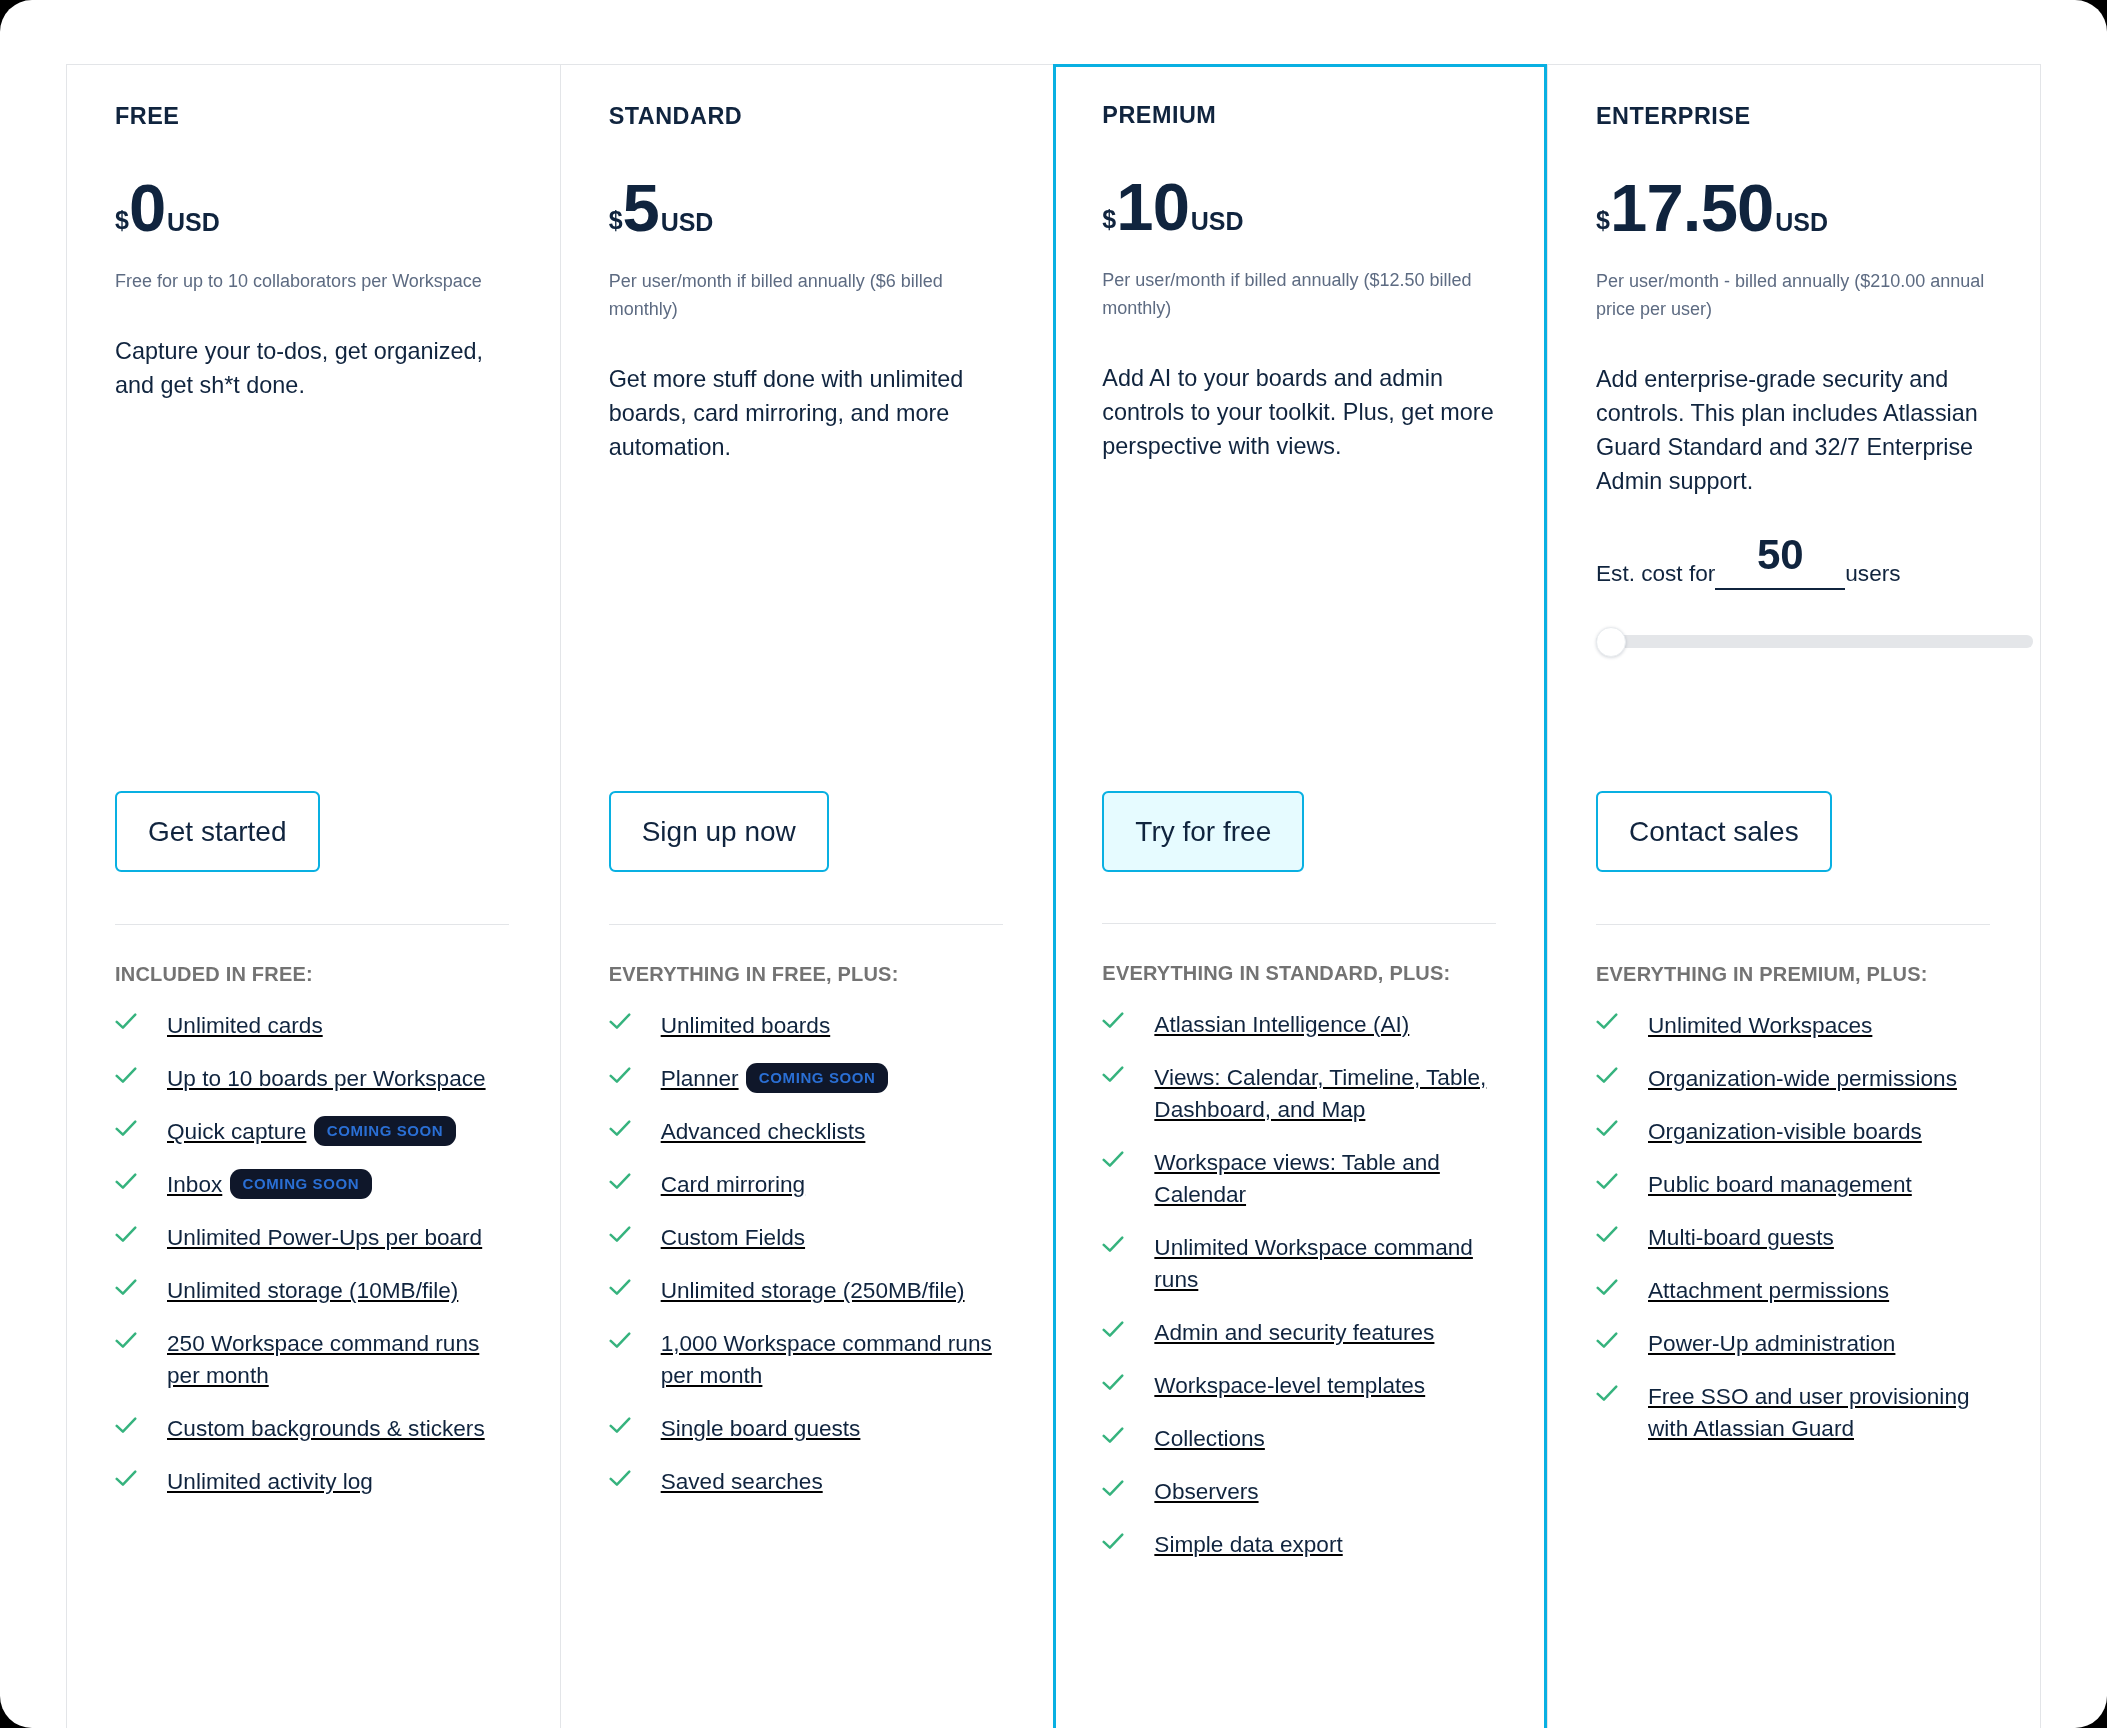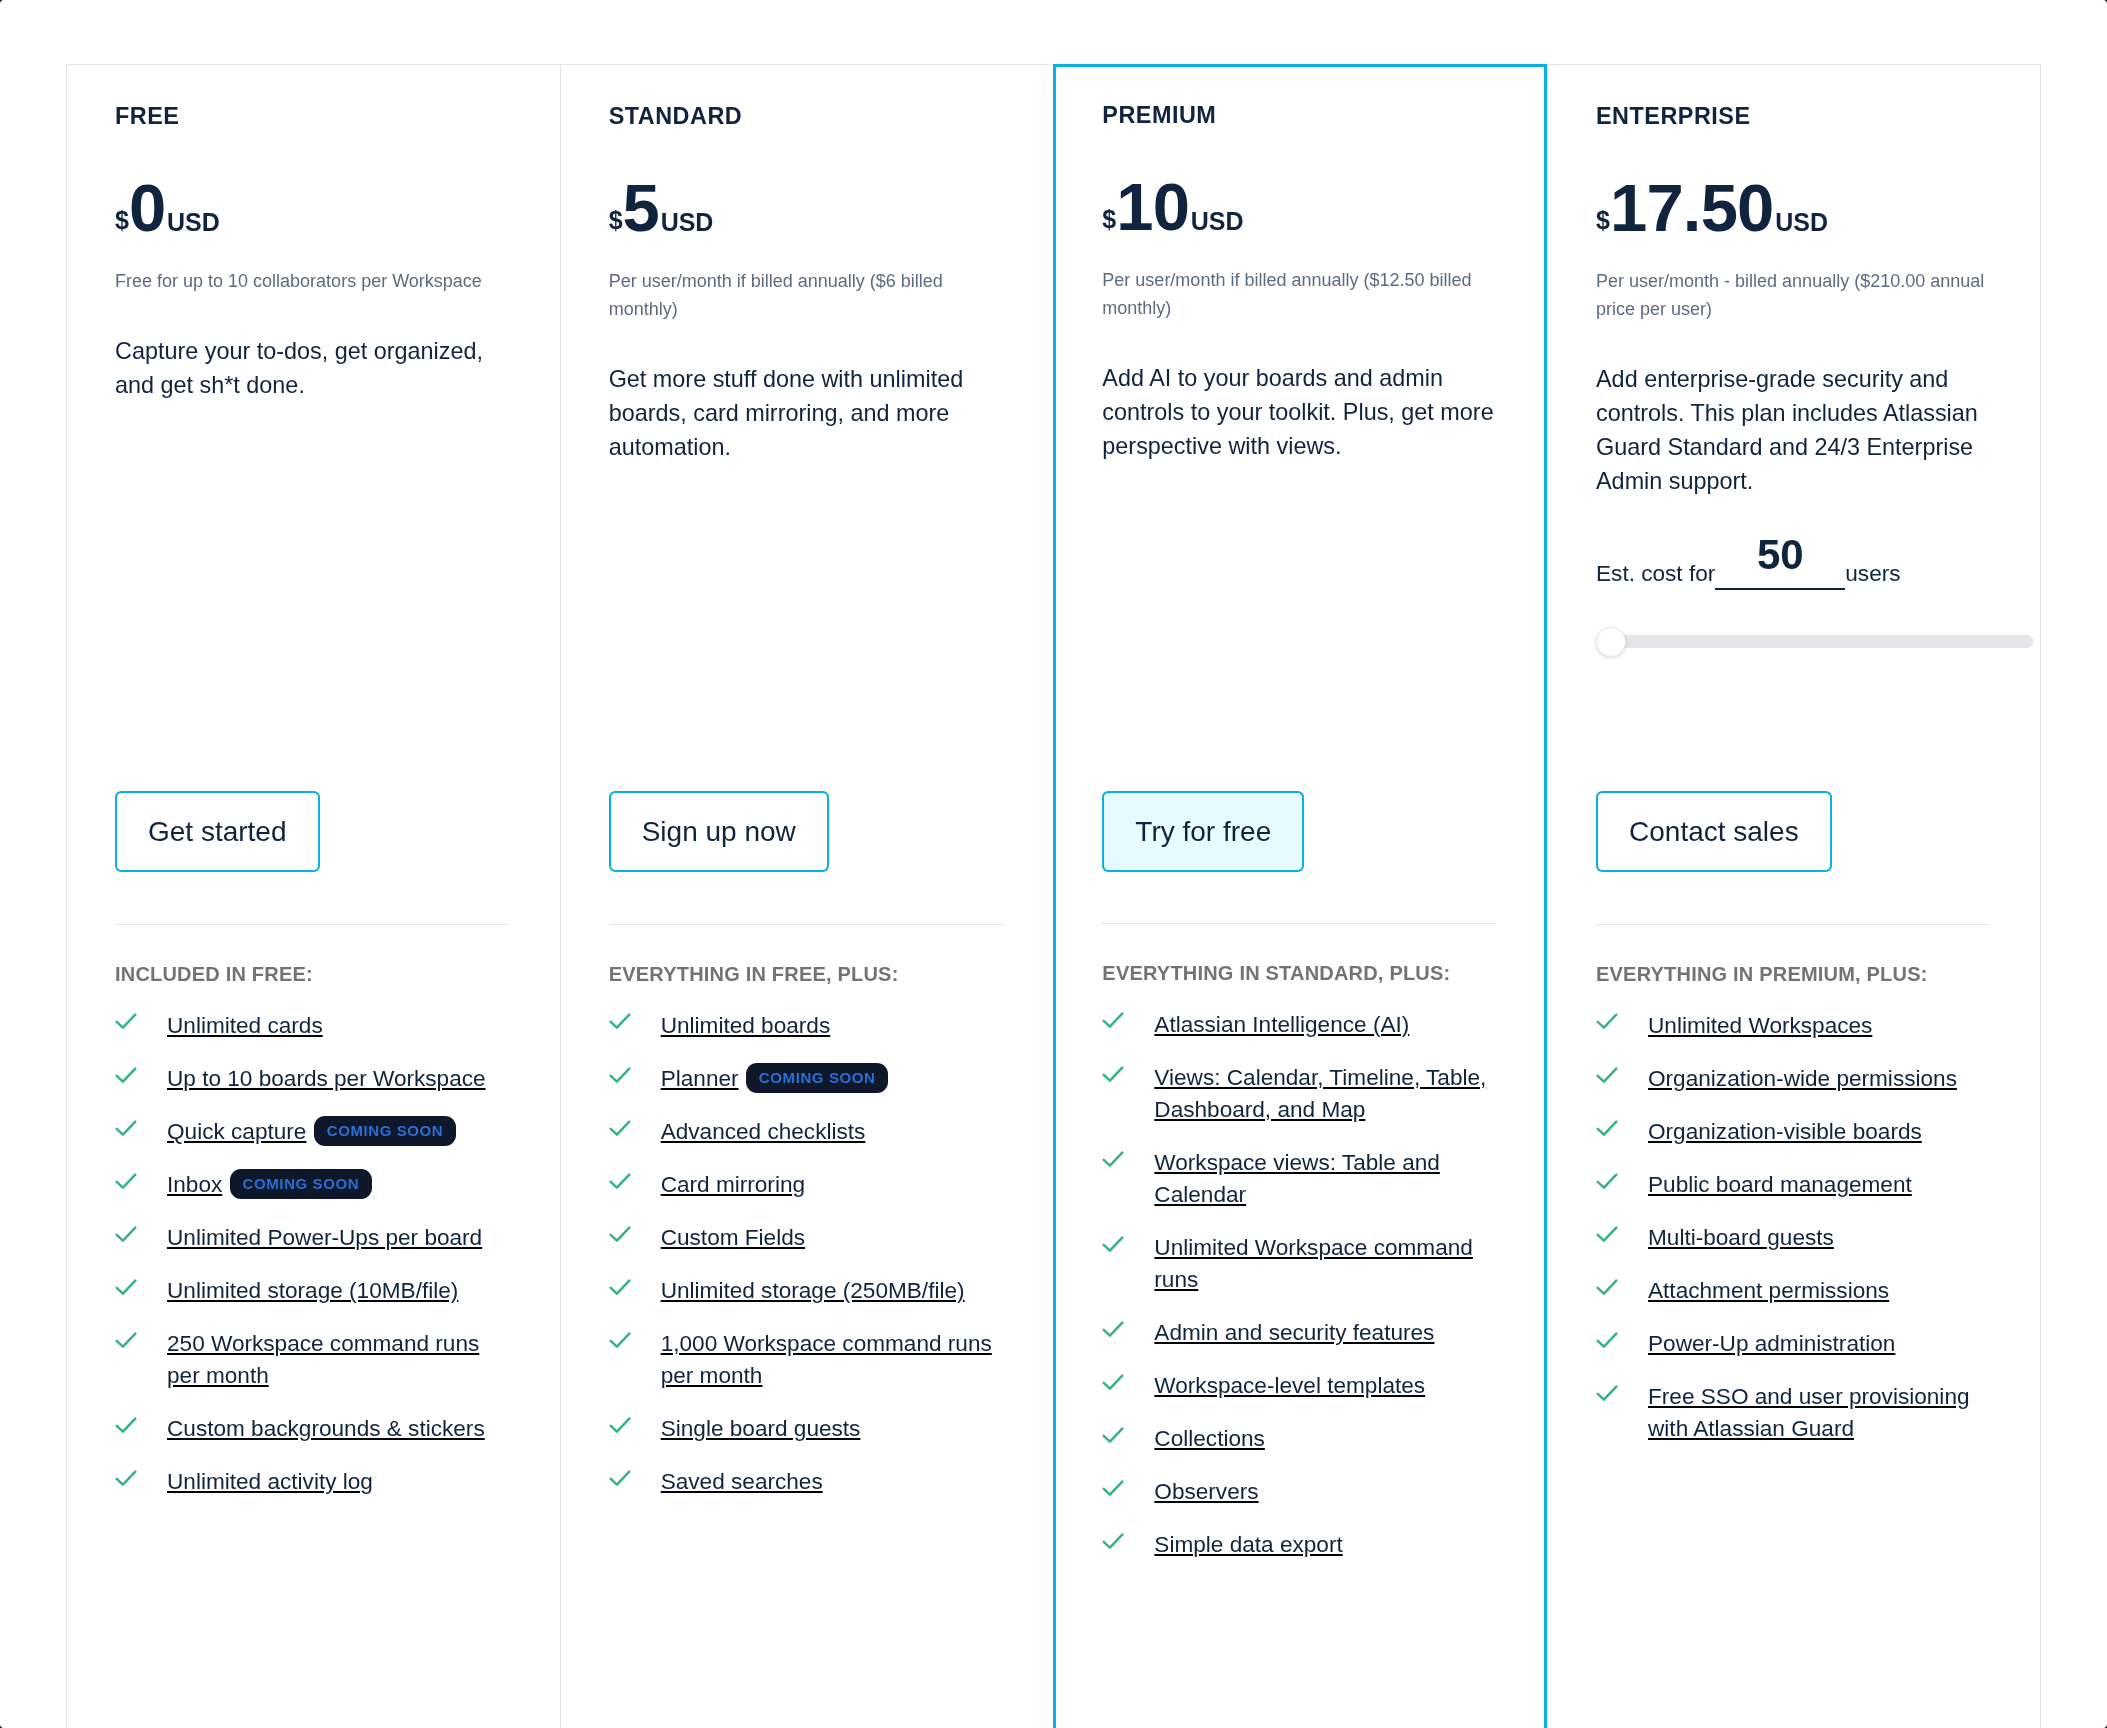--- a/index.html
+++ b/index.html
@@ -9,21 +9,21 @@
     width: 2108px;
     height: 1729px;
     background: #000000;
     font-family: "Liberation Sans", sans-serif;
   }
 
   .page {
     position: absolute;
     inset: 0;
     background: #ffffff;
-    border-radius: 4px;
+    border-radius: 32px;
     overflow: hidden;
   }
 
   .pricing-grid {
     position: absolute;
     left: 66px;
     top: 64px;
     width: 1975px;
     height: 1718px;
     display: flex;
@@ -501,21 +501,21 @@
     </div>
 
     <div class="plan-col">
       <div class="plan-name">ENTERPRISE</div>
       <div class="price-row">
         <span class="currency-sym">$</span>
         <span class="price-amount">17.50</span>
         <span class="currency-code">USD</span>
       </div>
       <div class="price-note">Per user/month - billed annually ($210.00 annual price per user)</div>
-      <div class="plan-desc">Add enterprise-grade security and controls. This plan includes Atlassian Guard Standard and 24/3 Enterprise Admin support.</div>
+      <div class="plan-desc">Add enterprise-grade security and controls. This plan includes Atlassian Guard Standard and 32/7 Enterprise Admin support.</div>
 
       <div class="estimator">
         <div class="est-row">
           <span class="est-label">Est. cost for</span>
           <span class="est-input">50</span>
           <span class="est-suffix">users</span>
         </div>
         <div class="slider">
           <div class="slider-track"></div>
           <div class="slider-thumb"></div>

